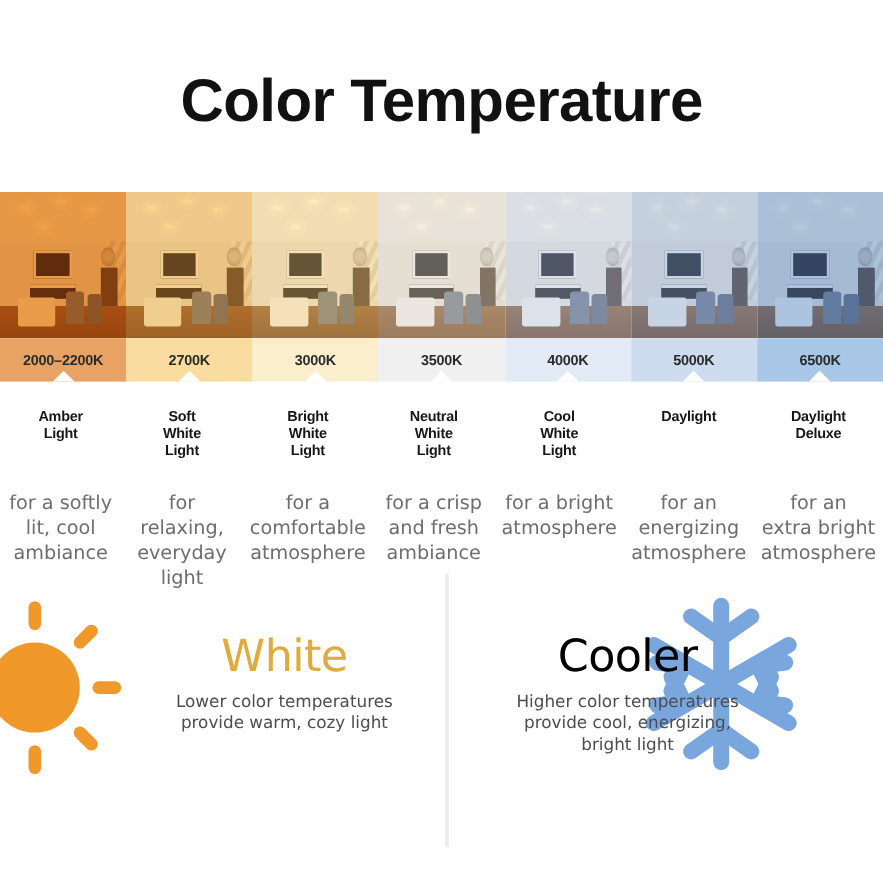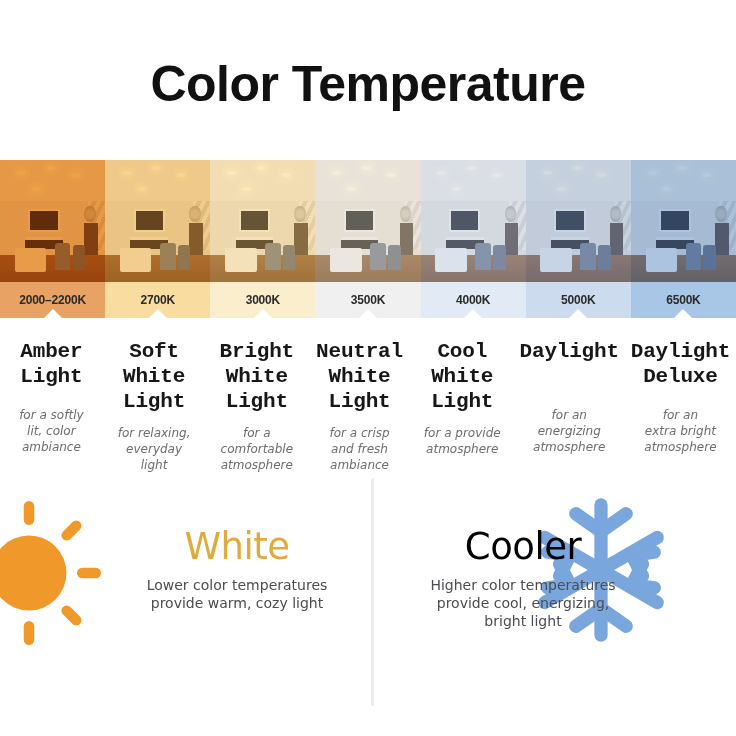--- a/index.html
+++ b/index.html
@@ -176,35 +176,34 @@
     left: 0;
     width: 736px;
     display: flex;
   }
   .info-col {
     flex: 1 1 0;
     padding: 0 6px;
     text-align: center;
   }
   .info-name {
-    font-family: Liberation Mono, monospace;
-    font-size: 21px;
+    font-family: Liberation Sans, sans-serif;
+    font-size: 12px;
     font-weight: bold;
     line-height: 1.18;
     color: #17171a;
     letter-spacing: -0.2px;
     min-height: 56px;
   }
   .info-desc {
     margin-top: 12px;
     font-family: "DejaVu Sans", sans-serif;
-    font-size: 12px;
+    font-size: 16px;
     line-height: 1.32;
     color: #6d6d72;
-    font-style: italic;
   }
 
   
   .divider {
     position: absolute;
     left: 371px;
     top: 478px;
     width: 3px;
     height: 228px;
     background: #ececed;
@@ -446,21 +445,21 @@
     </div>
 
   <div class="info-row" id="info-row">
       <div class="info-col">
         <div class="info-name">
           <div>Amber</div>
           <div>Light</div>
         </div>
         <div class="info-desc">
           <div>for a softly</div>
-          <div>lit, color</div>
+          <div>lit, cool</div>
           <div>ambiance</div>
         </div>
       </div>
       <div class="info-col">
         <div class="info-name">
           <div>Soft</div>
           <div>White</div>
           <div>Light</div>
         </div>
         <div class="info-desc">
@@ -493,21 +492,21 @@
           <div>ambiance</div>
         </div>
       </div>
       <div class="info-col">
         <div class="info-name">
           <div>Cool</div>
           <div>White</div>
           <div>Light</div>
         </div>
         <div class="info-desc">
-          <div>for a provide</div>
+          <div>for a bright</div>
           <div>atmosphere</div>
         </div>
       </div>
       <div class="info-col">
         <div class="info-name">
           <div>Daylight</div>
         </div>
         <div class="info-desc">
           <div>for an</div>
           <div>energizing</div>

